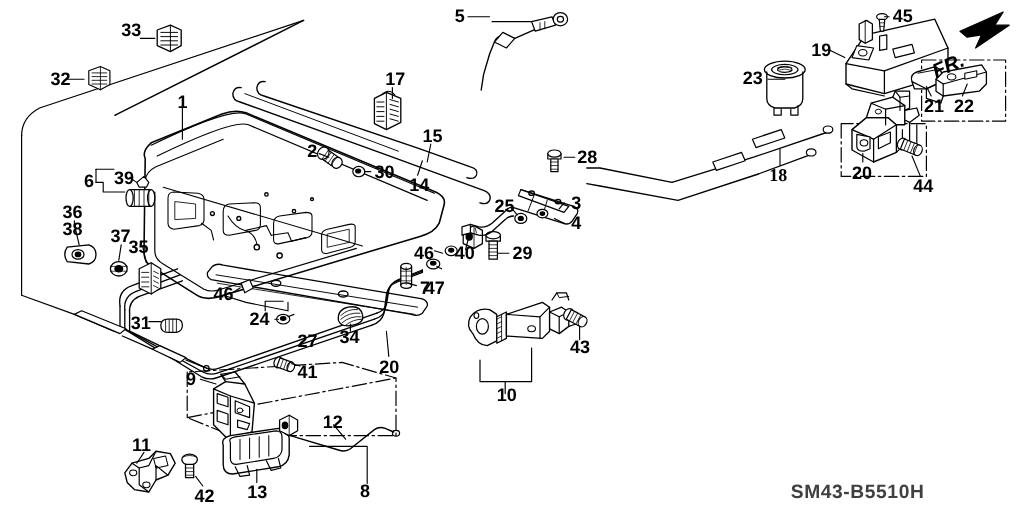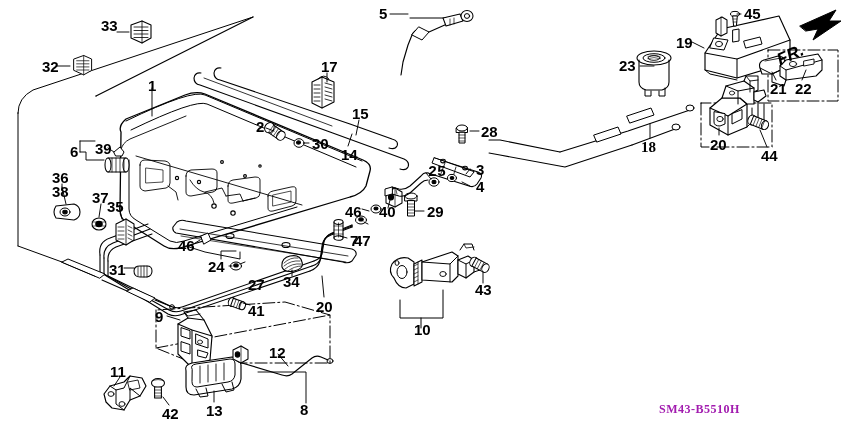--- a/index.html
+++ b/index.html
@@ -8,22 +8,22 @@
     position:relative;
     width:850px;height:425px;
     background:#ffffff;
     overflow:hidden;
   }
   #art{position:absolute;left:0;top:0;width:850px;height:425px;}
   .cal{position:absolute;font-weight:bold;color:#000;white-space:nowrap;}
   .cal-num{font-size:15px;line-height:15px;}
   .partcode{
     position:absolute;
-    font-family:Liberation Serif, serif;
-    font-size:12px;font-weight:bold;letter-spacing:.5px;color:#a21caf;
+    font-family:Liberation Sans, sans-serif;
+    font-size:16px;font-weight:bold;letter-spacing:.5px;color:#404040;
   }
   .fr-label{
     position:absolute;
     font-size:17px;font-weight:bold;font-style:italic;color:#000;
     transform:rotate(-24deg);transform-origin:left bottom;
   }
 </style>
 </head>
 <body>
 
@@ -504,21 +504,21 @@
     <span class="cal cal-num" style="left:352px;top:106px;">15</span>
     <span class="cal cal-num" style="left:341px;top:147px;">14</span>
     <span class="cal cal-num" style="left:321px;top:59px;">17</span>
     <span class="cal cal-num" style="left:641px;top:140px;font-family:Liberation Serif, serif;">18</span>
     <span class="cal cal-num" style="left:676px;top:35px;">19</span>
     <span class="cal cal-num" style="left:710px;top:137px;">20</span>
     <span class="cal cal-num" style="left:770px;top:81px;">21</span>
     <span class="cal cal-num" style="left:795px;top:81px;text-align:right;">22</span>
     <span class="cal cal-num" style="left:619px;top:58px;">23</span>
     <span class="cal cal-num" style="left:208px;top:259px;">24</span>
-    <span class="cal cal-num" style="left:428px;top:165px;font-family:Liberation Mono, monospace;">25</span>
+    <span class="cal cal-num" style="left:412px;top:165px;">25</span>
     <span class="cal cal-num" style="left:345px;top:204px;">46</span>
     <span class="cal cal-num" style="left:248px;top:277px;">27</span>
     <span class="cal cal-num" style="left:481px;top:124px;">28</span>
     <span class="cal cal-num" style="left:427px;top:204px;">29</span>
     <span class="cal cal-num" style="left:312px;top:136px;">30</span>
     <span class="cal cal-num" style="left:109px;top:262px;">31</span>
     <span class="cal cal-num" style="left:42px;top:59px;">32</span>
     <span class="cal cal-num" style="left:101px;top:18px;">33</span>
     <span class="cal cal-num" style="left:283px;top:274px;">34</span>
     <span class="cal cal-num" style="left:107px;top:199px;">35</span>

